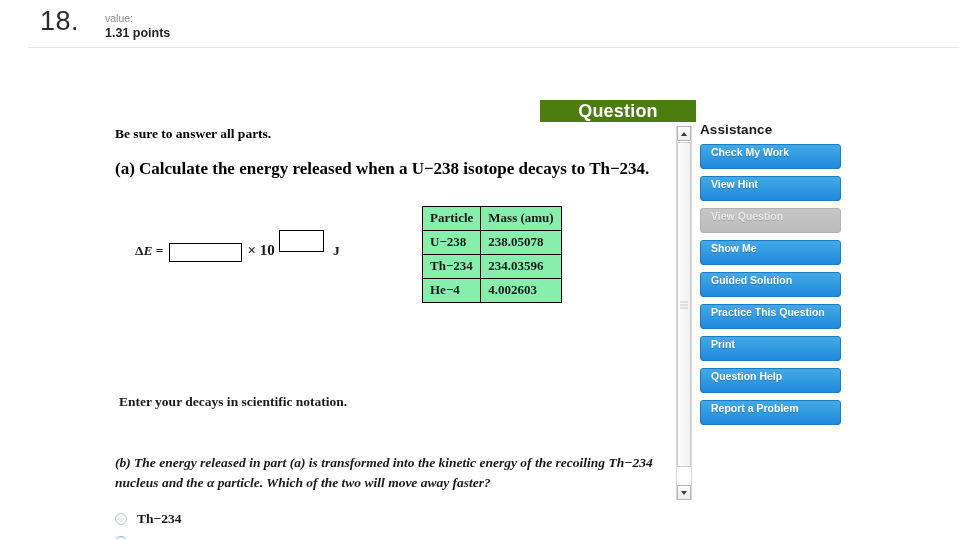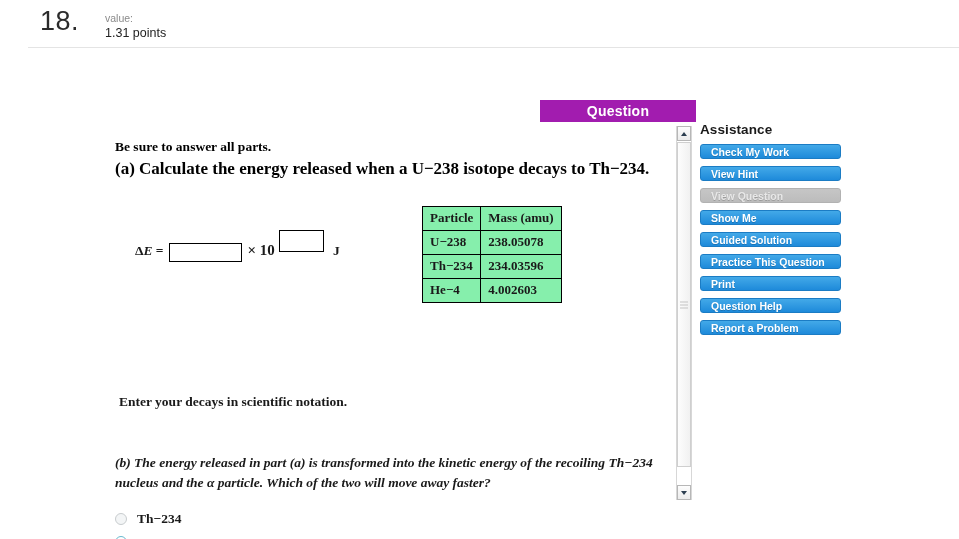--- a/index.html
+++ b/index.html
@@ -32,53 +32,53 @@
     position: absolute;
     left: 93px; top: 12px;
     font-size: 10.5px;
     color: #8a8a8a;
   }
   .qvalue-amount {
     position: absolute;
     left: 93px; top: 26px;
     font-size: 12.5px;
     color: #222222;
-    font-weight: 400;
+    font-weight: 700;
   }
   .header-rule {
     position: absolute;
     left: 28px; top: 47px;
     width: 931px; height: 1px;
     background: #e4e4e4;
   }
 
   
   .question-tab {
     position: absolute;
     left: 540px; top: 100px;
     width: 156px; height: 22px;
-    background: #a21caf;
+    background: #4d7c0f;
     color: #ffffff;
-    font-size: 14px;
+    font-size: 18px;
     font-weight: bold;
     text-align: center;
     line-height: 22px;
     letter-spacing: 0.2px;
   }
 
   
   .qbody {
     position: absolute;
     left: 0; top: 122px;
     width: 672px; height: 382px;
     font-family: "Liberation Serif", serif;
   }
   .stem {
     position: absolute;
-    left: 115px; top: 17px;
+    left: 115px; top: 4px;
     font-size: 13.5px;
     font-weight: bold;
     color: #000;
   }
   .part-a {
     position: absolute;
     left: 115px; top: 37px;
     font-size: 17px;
     font-weight: bold;
     color: #000;
@@ -271,21 +271,21 @@
   }
   .assist-title {
     font-size: 13.5px;
     font-weight: bold;
     color: #1a1a1a;
     margin-bottom: 7px;
     letter-spacing: 0.1px;
   }
   .assist-btn {
     width: 141px;
-    height: 15px;
+    height: 25px;
     margin-bottom: 7px;
     border-radius: 3px;
     font-size: 10.5px;
     font-weight: bold;
     color: #ffffff;
     line-height: 15px;
     padding-left: 10px;
     box-sizing: border-box;
     background: linear-gradient(#43a9e8, #1e8ada);
     border: 1px solid #1b7cc4;

